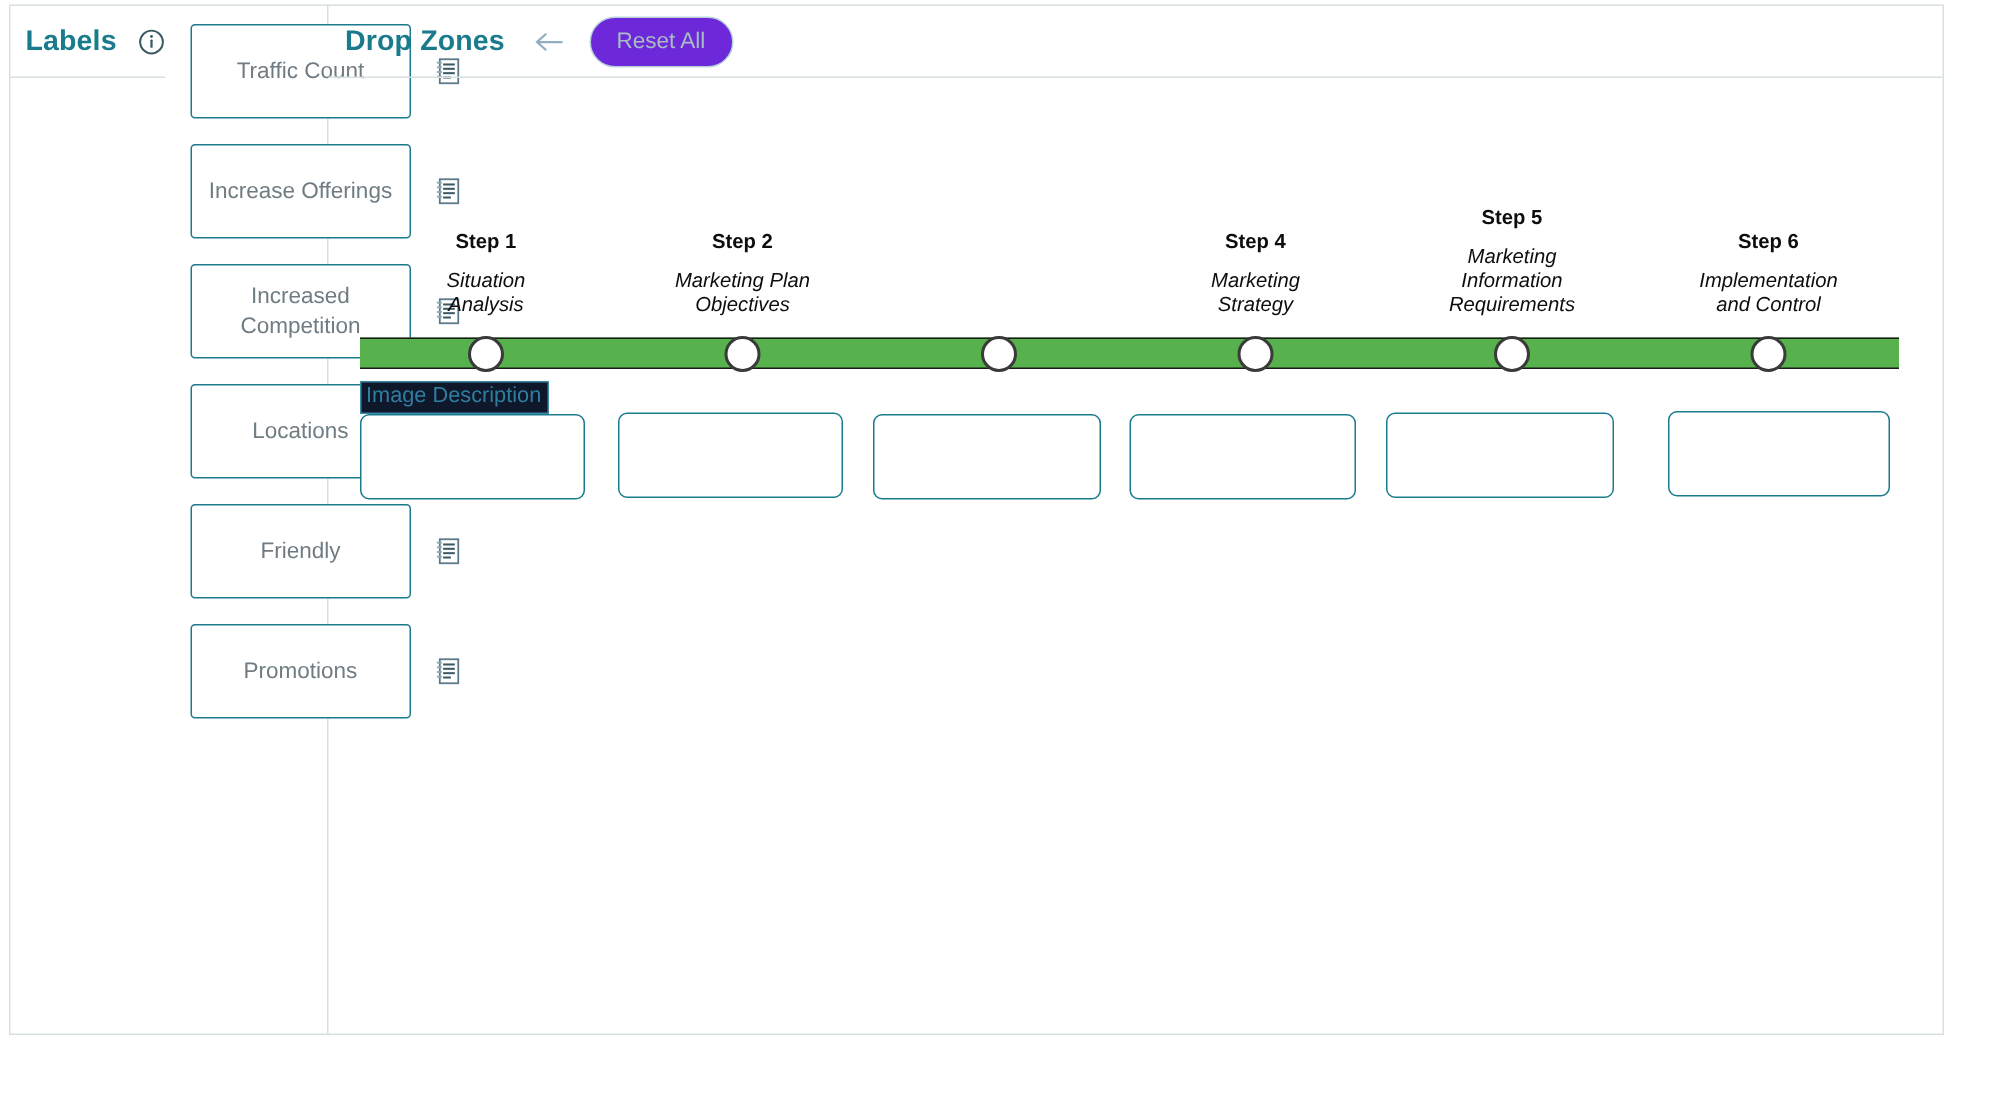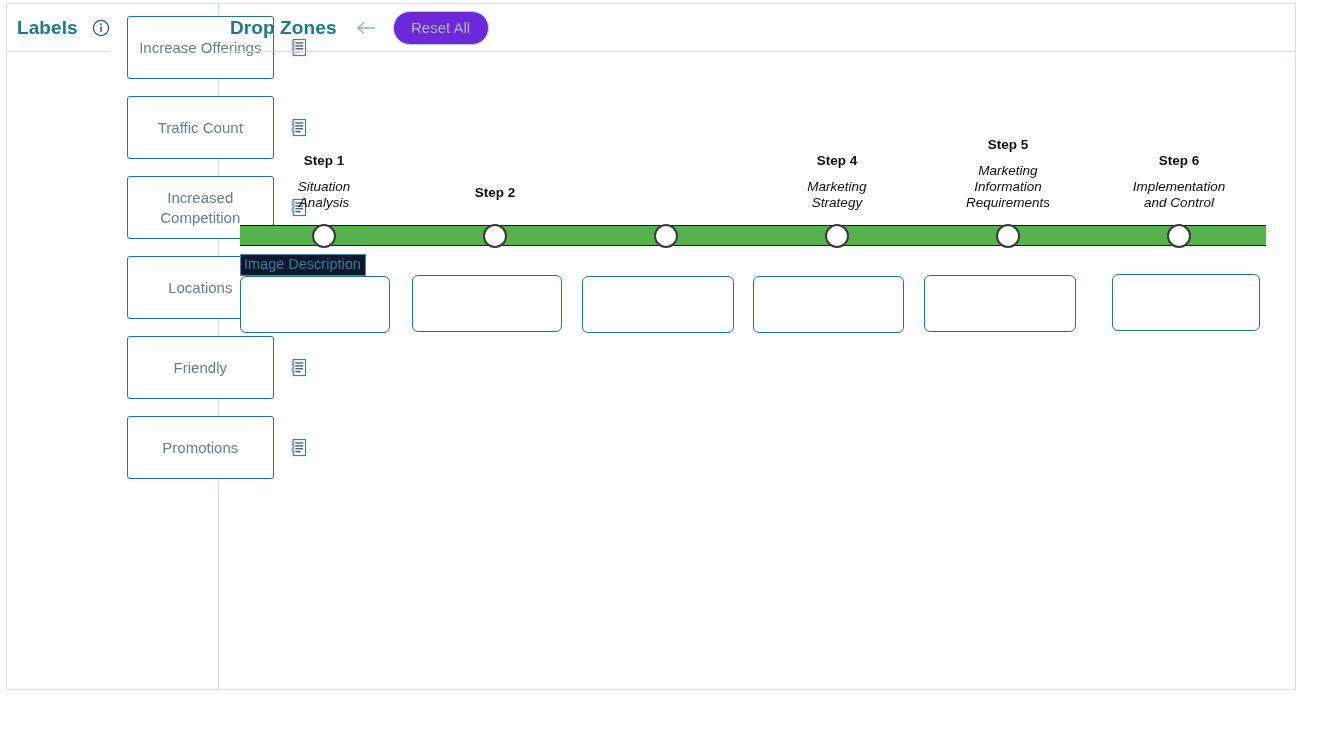--- a/index.html
+++ b/index.html
@@ -225,38 +225,38 @@
             <circle cx="9" cy="9" r="7.6" fill="none" stroke="#3c5a66" stroke-width="1.3"></circle>
             <circle cx="9" cy="5.3" r="0.95" fill="#3c5a66"></circle>
             <rect x="8.25" y="7.3" width="1.5" height="5.6" rx="0.6" fill="#3c5a66"></rect>
           </svg>
         </span>
       </div>
 
       <div class="labels-body">
 
         <div class="label-row">
+          <div class="label-chip">Traffic Count</div>
+          <span class="note-icon">
+            <svg width="18" height="19" viewBox="0 0 18 19">
+              <rect x="3.2" y="1.5" width="12.3" height="16" fill="#ffffff" stroke="#5c7a8a" stroke-width="1.2"></rect>
+              <rect x="5.4" y="4.3" width="7.8" height="1.35" fill="#3c5a66"></rect>
+              <rect x="5.4" y="7.2" width="7.8" height="1.35" fill="#3c5a66"></rect>
+              <rect x="5.4" y="10.1" width="7.8" height="1.35" fill="#3c5a66"></rect>
+              <rect x="5.4" y="13.0" width="5.2" height="1.35" fill="#3c5a66"></rect>
+              <rect x="1.2" y="3.2" width="3.4" height="1.2" fill="#8fa9b5"></rect>
+              <rect x="1.2" y="6.3" width="3.4" height="1.2" fill="#8fa9b5"></rect>
+              <rect x="1.2" y="9.4" width="3.4" height="1.2" fill="#8fa9b5"></rect>
+              <rect x="1.2" y="12.5" width="3.4" height="1.2" fill="#8fa9b5"></rect>
+            </svg>
+          </span>
+        </div>
+
+        <div class="label-row">
           <div class="label-chip">Increase Offerings</div>
-          <span class="note-icon">
-            <svg width="18" height="19" viewBox="0 0 18 19">
-              <rect x="3.2" y="1.5" width="12.3" height="16" fill="#ffffff" stroke="#5c7a8a" stroke-width="1.2"></rect>
-              <rect x="5.4" y="4.3" width="7.8" height="1.35" fill="#3c5a66"></rect>
-              <rect x="5.4" y="7.2" width="7.8" height="1.35" fill="#3c5a66"></rect>
-              <rect x="5.4" y="10.1" width="7.8" height="1.35" fill="#3c5a66"></rect>
-              <rect x="5.4" y="13.0" width="5.2" height="1.35" fill="#3c5a66"></rect>
-              <rect x="1.2" y="3.2" width="3.4" height="1.2" fill="#8fa9b5"></rect>
-              <rect x="1.2" y="6.3" width="3.4" height="1.2" fill="#8fa9b5"></rect>
-              <rect x="1.2" y="9.4" width="3.4" height="1.2" fill="#8fa9b5"></rect>
-              <rect x="1.2" y="12.5" width="3.4" height="1.2" fill="#8fa9b5"></rect>
-            </svg>
-          </span>
-        </div>
-
-        <div class="label-row">
-          <div class="label-chip">Traffic Count</div>
           <span class="note-icon">
             <svg width="18" height="19" viewBox="0 0 18 19">
               <rect x="3.2" y="1.5" width="12.3" height="16" fill="#ffffff" stroke="#5c7a8a" stroke-width="1.2"></rect>
               <rect x="5.4" y="4.3" width="7.8" height="1.35" fill="#3c5a66"></rect>
               <rect x="5.4" y="7.2" width="7.8" height="1.35" fill="#3c5a66"></rect>
               <rect x="5.4" y="10.1" width="7.8" height="1.35" fill="#3c5a66"></rect>
               <rect x="5.4" y="13.0" width="5.2" height="1.35" fill="#3c5a66"></rect>
               <rect x="1.2" y="3.2" width="3.4" height="1.2" fill="#8fa9b5"></rect>
               <rect x="1.2" y="6.3" width="3.4" height="1.2" fill="#8fa9b5"></rect>
               <rect x="1.2" y="9.4" width="3.4" height="1.2" fill="#8fa9b5"></rect>
@@ -356,20 +356,24 @@
           <div class="step-col" style="left:9px;">
             <div class="step-title">Step 1</div>
             <div class="step-desc">
               <div>Situation</div>
               <div>Analysis</div>
             </div>
           </div>
 
           <div class="step-col" style="left:180px;">
             <div class="step-title">Step 2</div>
+            <div class="step-desc">
+              <div>Marketing Plan</div>
+              <div>Objectives</div>
+            </div>
           </div>
 
 
           <div class="step-col" style="left:522px;">
             <div class="step-title">Step 4</div>
             <div class="step-desc">
               <div>Marketing</div>
               <div>Strategy</div>
             </div>
           </div>

